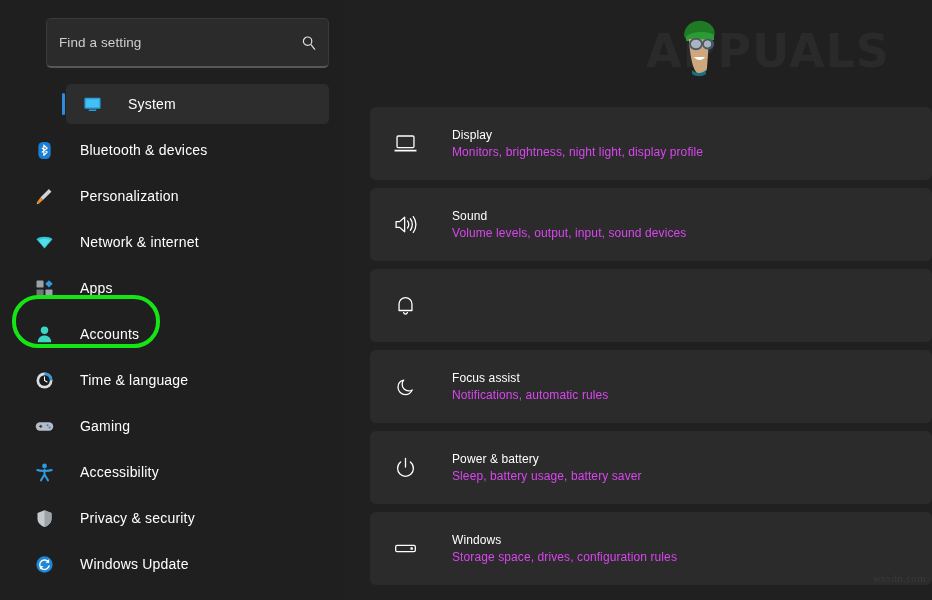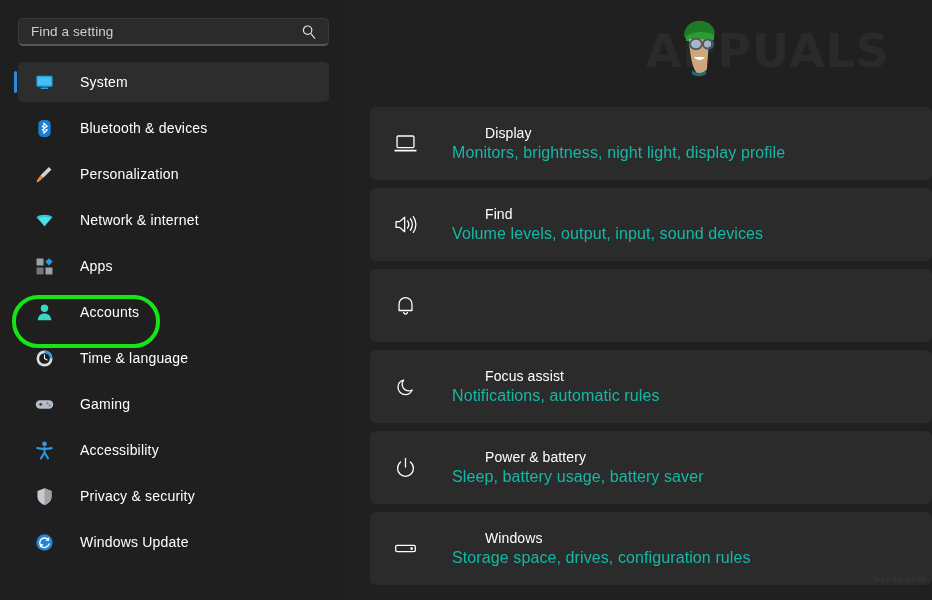--- a/index.html
+++ b/index.html
@@ -15,47 +15,48 @@
   .sidebar {
     width:345px; height:100%;
     background:#1f1f1f;
     padding:10px 0 0 0;
     position:relative;
     flex:0 0 345px;
   }
   .search-wrap { padding:8px 16px 0 18px; }
   .search-box {
     position:relative;
-    height:28px;
+    height:50px;
     background:#2b2b2b;
     border:1px solid #3a3a3a;
     border-bottom:2px solid #575757;
     border-radius:5px;
     display:flex; align-items:center;
     padding:0 12px;
+    margin-left:28px;
   }
   .search-box .ph {
     font-size:13.5px; color:#cfcfcf; letter-spacing:.1px;
   }
   .search-icon {
     position:absolute; right:11px; top:50%; transform:translateY(-50%);
     width:16px; height:16px; color:#e2e2e2;
   }
   .search-icon svg { display:block; }
 
   .nav { margin-top:16px; padding:0 16px 0 18px; }
   .nav-item {
     position:relative;
     height:40px;
     display:flex; align-items:center;
     border-radius:5px;
     padding-left:16px;
     margin-bottom:6px;
   }
-  .nav-item.selected { background:#2d2d2d; }
+  .nav-item.selected { background:#2d2d2d;margin-left:48px; }
   .nav-item.selected::before {
     content:""; position:absolute; left:-4px; top:9px;
     width:3px; height:22px; border-radius:2px; background:#2f8bdc;
   }
   .nav-icon {
     width:20px; height:20px; flex:0 0 20px;
     display:flex; align-items:center; justify-content:center;
     margin-right:26px;
   }
   .nav-label { font-size:14px; color:#ffffff; letter-spacing:.2px; }
@@ -86,22 +87,22 @@
     padding-left:18px;
   }
   .card-icon {
     width:34px; height:34px; flex:0 0 34px;
     display:flex; align-items:center; justify-content:center;
     color:#ffffff;
     margin-right:30px;
   }
   .card-icon svg { display:block; }
   .card-text { display:flex; flex-direction:column; gap:3px; }
-  .card-title { font-size:14px; color:#ffffff; letter-spacing:.1px;margin-left:33px; }
-  .card-sub { font-size:16px; color:#14b8a6; letter-spacing:.1px; }
+  .card-title { font-size:12px; color:#ffffff; letter-spacing:.1px; }
+  .card-sub { font-size:12px; color:#d946ef; letter-spacing:.1px; }
 
   
   .logo {
     position:absolute; right:42px; top:28px;
     display:flex; align-items:center;
     pointer-events:none;
   }
   .logo-text {
     font-size:46px; font-weight:bold; color:#2a2a2a;
     letter-spacing:1px; line-height:1;
@@ -286,21 +287,21 @@
     <div class="card">
       <span class="card-icon">
         <svg viewBox="0 0 26 26" width="25" height="25" fill="none" stroke="currentColor" stroke-width="1.35">
           <path d="M3.2 10 L6.9 10 L12.1 5.4 L12.1 20.6 L6.9 16 L3.2 16 Z" stroke-linejoin="round"></path>
           <path d="M15.1 9.3 C16.6 11.4 16.6 14.6 15.1 16.7" stroke-linecap="round"></path>
           <path d="M18.1 7 C20.7 10.3 20.7 15.7 18.1 19" stroke-linecap="round"></path>
           <path d="M21.1 4.8 C24.7 9.4 24.7 16.6 21.1 21.2" stroke-linecap="round"></path>
         </svg>
       </span>
       <span class="card-text">
-        <span class="card-title">Find</span>
+        <span class="card-title">Sound</span>
         <span class="card-sub">Volume levels, output, input, sound devices</span>
       </span>
     </div>
 
     <div class="card">
       <span class="card-icon">
         <svg viewBox="0 0 26 26" width="25" height="25" fill="none" stroke="currentColor" stroke-width="1.35">
           <path d="M6.3 18.2 L6.3 11.5 C6.3 7.8 9.3 4.9 13 4.9 C16.7 4.9 19.7 7.8 19.7 11.5
                    L19.7 18.2 Z" stroke-linejoin="round"></path>
           <path d="M11 20.4 C11.4 21.4 12.1 21.9 13 21.9 C13.9 21.9 14.6 21.4 15 20.4" stroke-linecap="round"></path>

